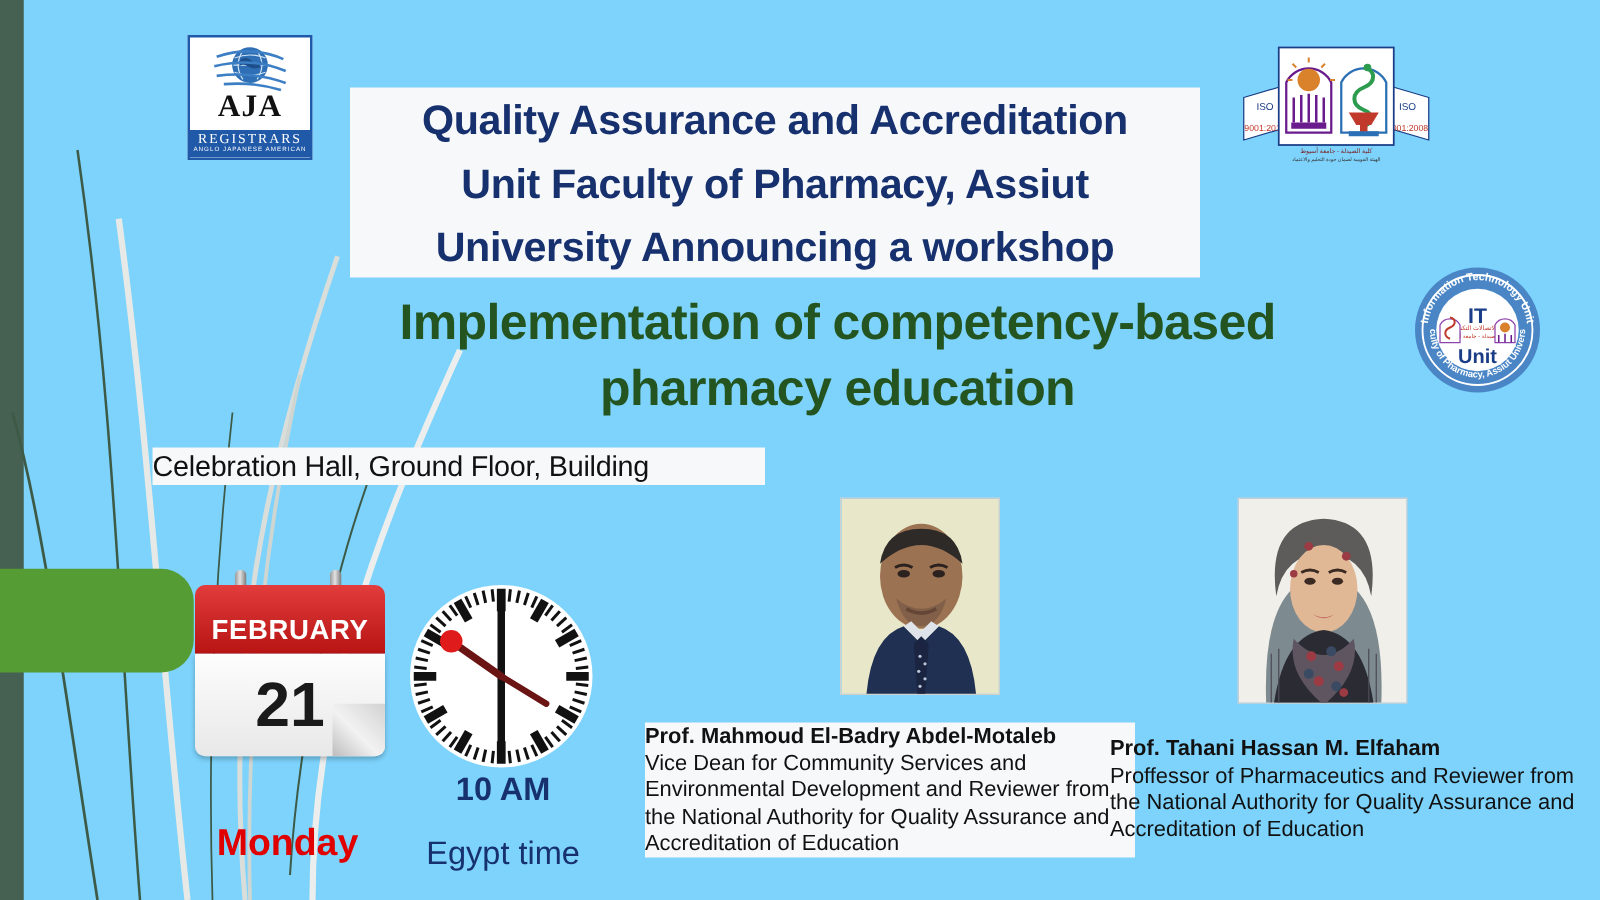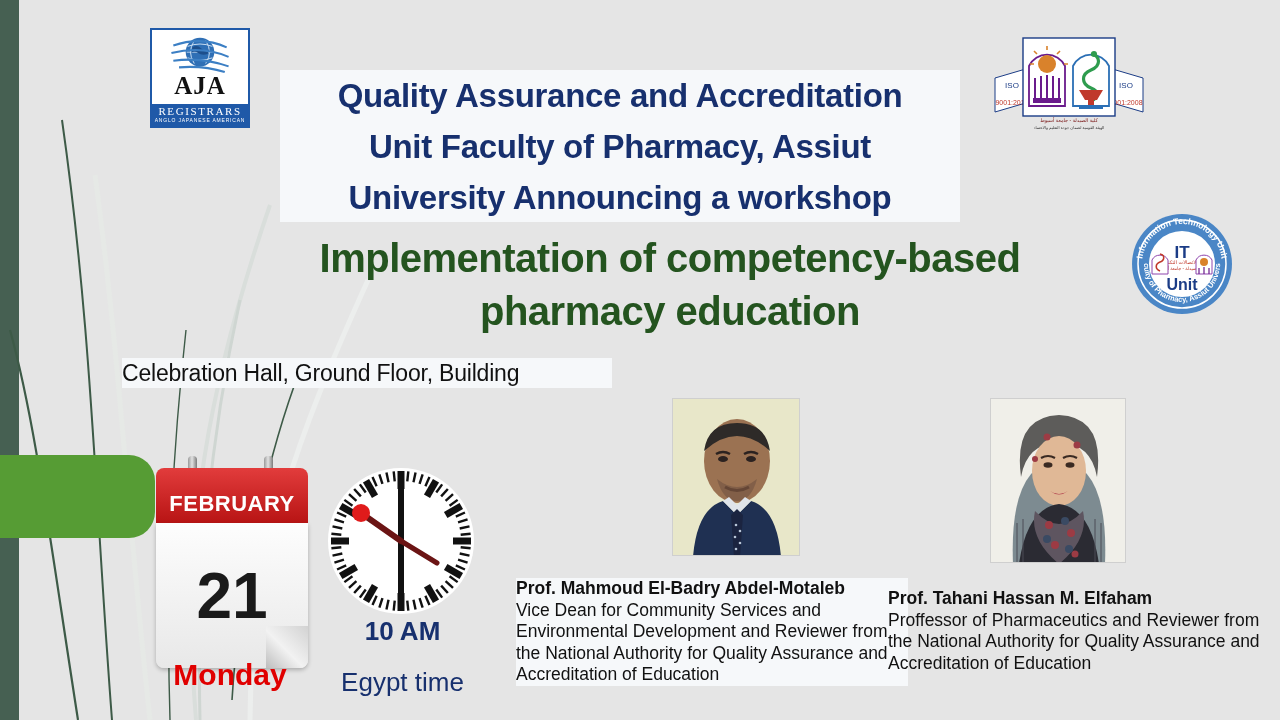--- a/index.html
+++ b/index.html
@@ -1,20 +1,20 @@
 <!DOCTYPE html>
 <html><head>
 <meta charset="utf-8">
 <style>
   html,body{margin:0;padding:0;}
   body{
     width:1280px;height:720px;overflow:hidden;background:#ffffff;
     font-family:"Liberation Sans", sans-serif;position:relative;
   }
-  .slide{position:absolute;inset:0;background:#e5e5e5;overflow:hidden;}
+  .slide{position:absolute;inset:0;background:#7dd3fc;overflow:hidden;}
 
   
   .left-bar{position:absolute;left:0;top:0;width:19px;height:720px;background:#466052;}
   .deco-svg{position:absolute;left:0;top:0;width:470px;height:720px;pointer-events:none;}
   .green-tag{
     position:absolute;left:-10px;top:455px;width:165px;height:83px;
     background:#569c34;border-radius:0 26px 26px 0;
   }
 
   
@@ -56,34 +56,34 @@
 
   .pharm-logo{position:absolute;left:993px;top:32px;width:152px;height:105px;}
   .pharm-caption{
     position:absolute;left:955px;top:148px;width:250px;text-align:center;
     color:#17306e;font-weight:bold;font-size:15px;
   }
 
   .it-logo{position:absolute;left:1128px;top:210px;width:108px;height:108px;}
 
   
-  .calendar{position:absolute;left:156px;top:468px;width:152px;height:200px;text-decoration:underline;}
+  .calendar{position:absolute;left:156px;top:468px;width:152px;height:137px;text-decoration:underline;}
   .cal-ring{position:absolute;top:-12px;width:9px;height:28px;background:linear-gradient(90deg,#9a9a9a,#e2e2e2 45%,#7b7b7b);border-radius:4px;}
   .cal-ring.a{left:32px;} .cal-ring.b{left:108px;}
   .cal-head{
     position:absolute;top:0;left:0;right:0;height:55px;
     background:linear-gradient(180deg,#e23c3c,#b81414);
     border-radius:8px 8px 0 0;color:#fff;font-weight:bold;font-size:22px;
     display:flex;align-items:flex-end;justify-content:center;padding-bottom:6px;
     box-sizing:border-box;letter-spacing:0.5px;
   }
   .cal-body{
     position:absolute;top:55px;left:0;right:0;bottom:0;
     background:linear-gradient(180deg,#fdfdfd,#e8e8e8);
-    border-radius:0 0 8px 8px;color:#1a1a1a;font-weight:bold;font-size:64px;
+    border-radius:0 0 8px 8px;color:#1a1a1a;font-weight:bold;font-size:50px;
     display:flex;align-items:center;justify-content:center;
     box-shadow:0 2px 4px rgba(0,0,0,.25);
   }
   .cal-fold{position:absolute;right:0;bottom:0;width:42px;height:42px;
     background:linear-gradient(225deg,#d2d2d2 0%,#f2f2f2 55%,#bdbdbd 100%);
     border-radius:0 0 8px 0;}
 
   .weekday{
     position:absolute;left:140px;top:658px;width:180px;text-align:center;
     color:#e00000;font-weight:bold;font-size:30px;

